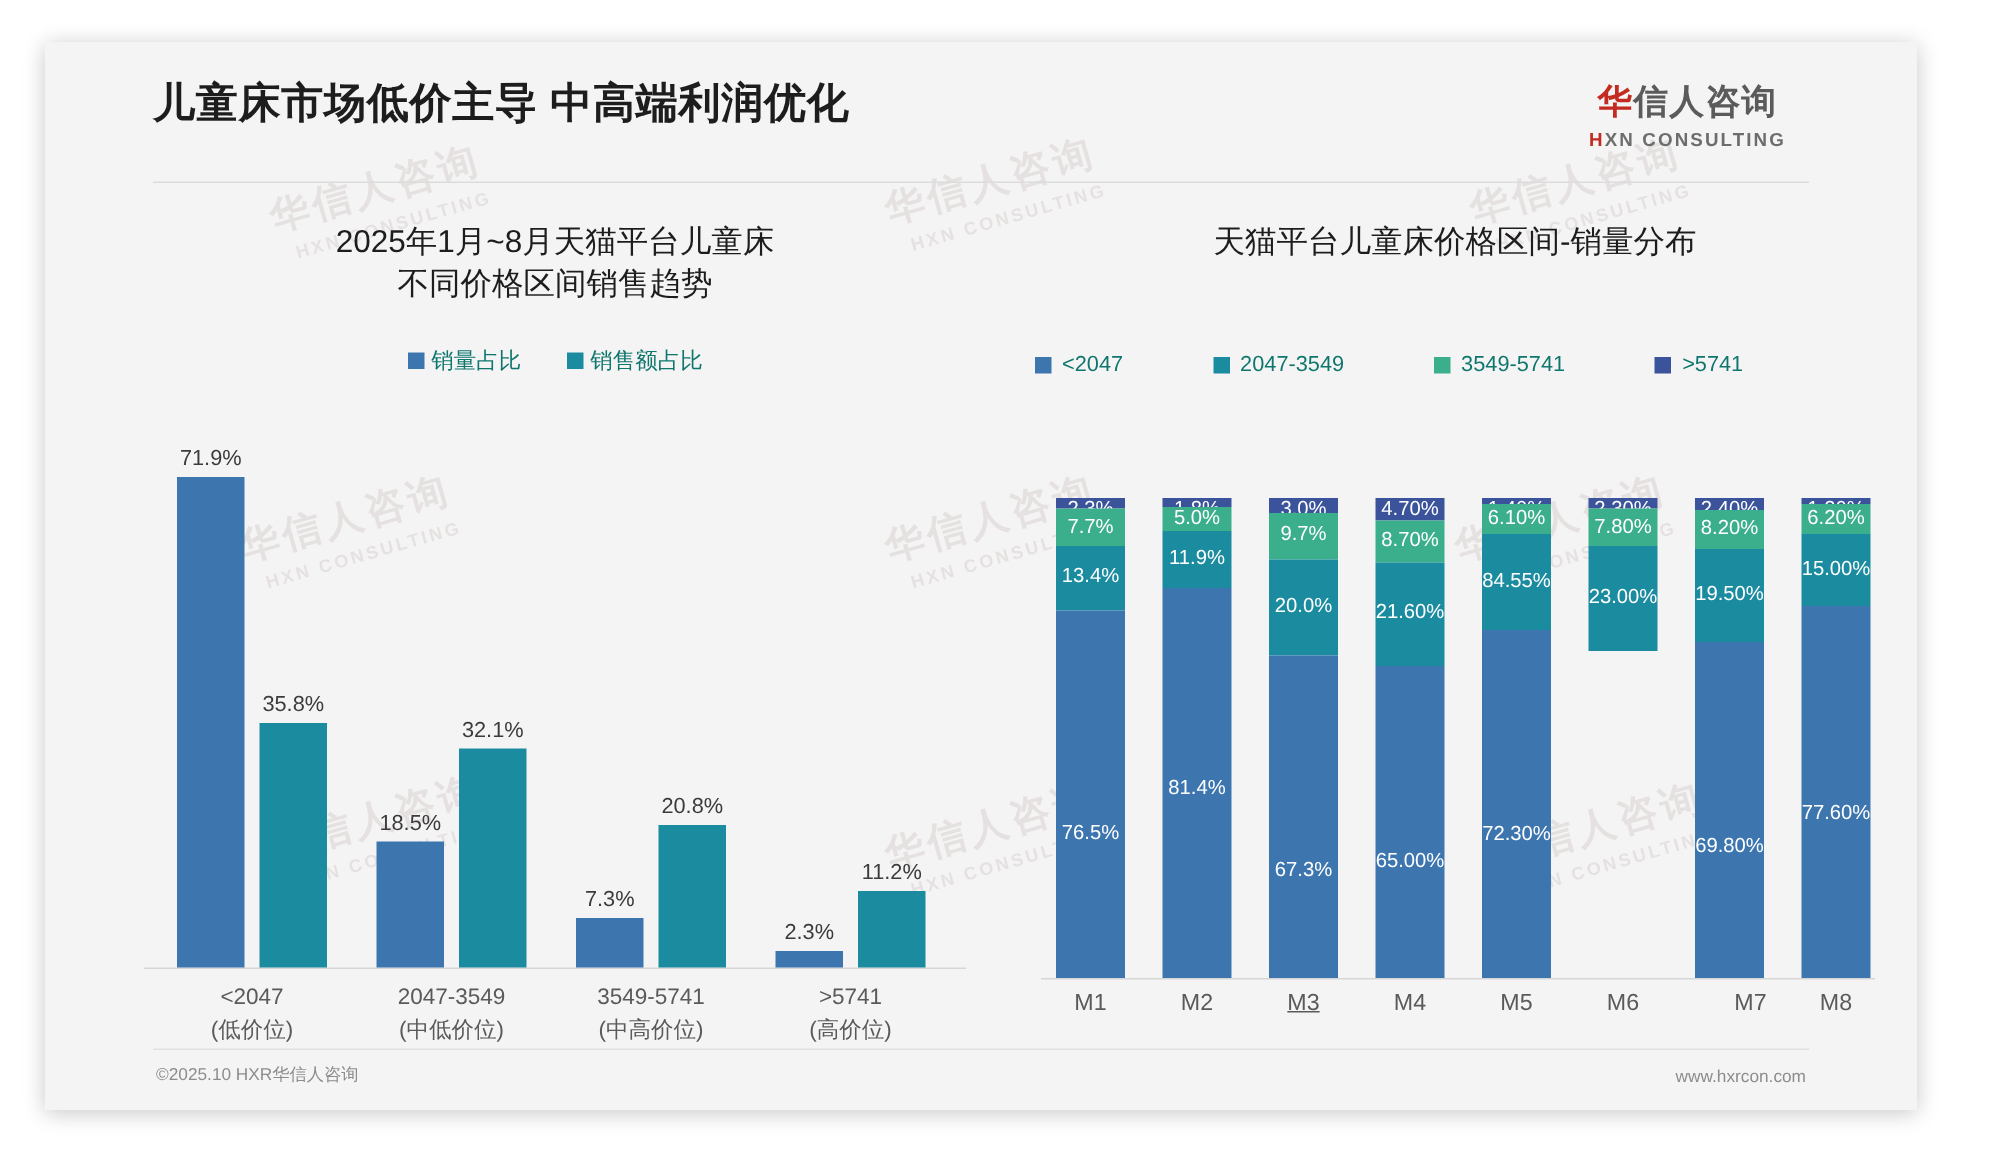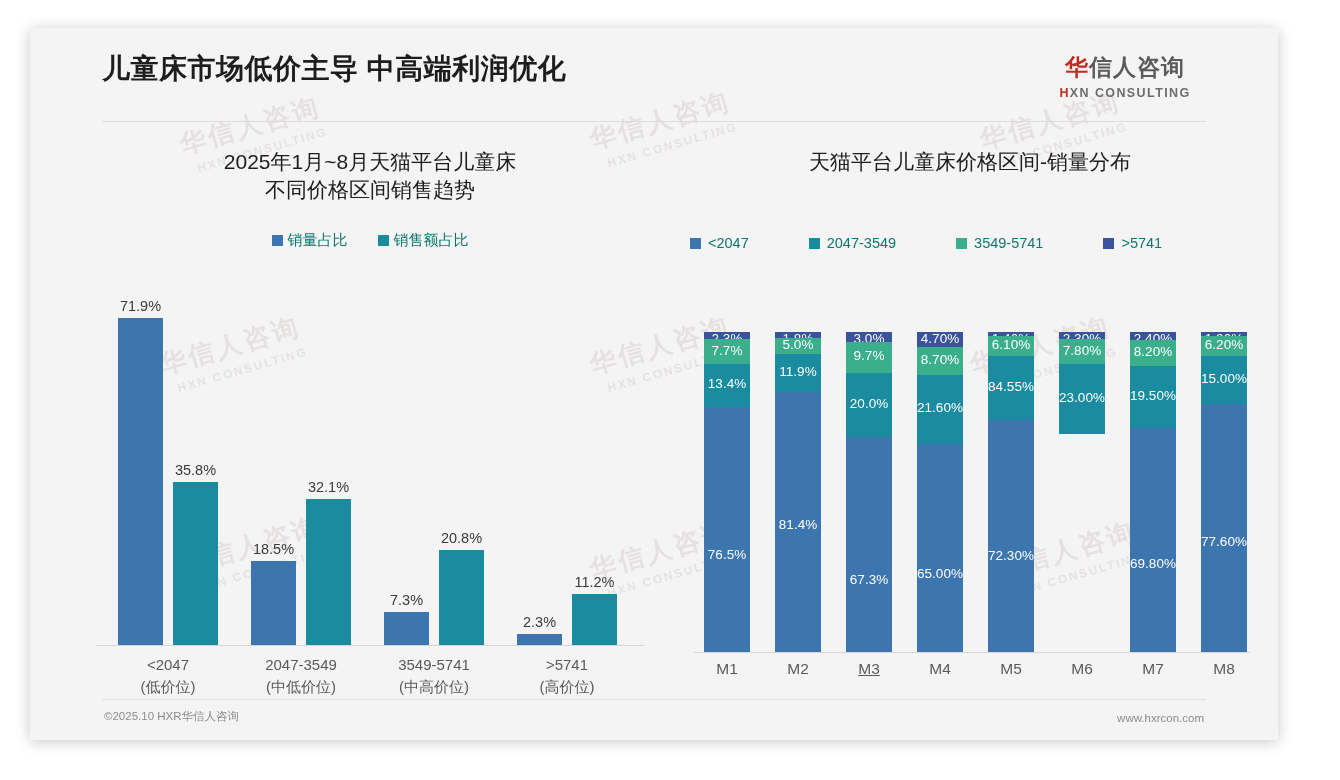--- a/index.html
+++ b/index.html
@@ -387,21 +387,21 @@
       </div>
     </div>
 
     <div class="xlabels-right">
       <div class="xlab-m" style="left:3px;width:60px;">M1</div>
       <div class="xlab-m" style="left:74px;width:60px;">M2</div>
       <div class="xlab-m" style="left:145px;width:60px;text-decoration:underline;">M3</div>
       <div class="xlab-m" style="left:216px;width:60px;">M4</div>
       <div class="xlab-m" style="left:287px;width:60px;">M5</div>
       <div class="xlab-m" style="left:358px;width:60px;">M6</div>
-      <div class="xlab-m" style="left:429px;width:60px;">M7</div>
+      <div class="xlab-m" style="left:443px;width:60px;">M7</div>
       <div class="xlab-m" style="left:500px;width:60px;">M8</div>
     </div>
   </div>
 
   <div class="footer-rule"></div>
   <div class="footer-left">©2025.10 HXR华信人咨询</div>
   <div class="footer-right">www.hxrcon.com</div>
 
 </div>
 

